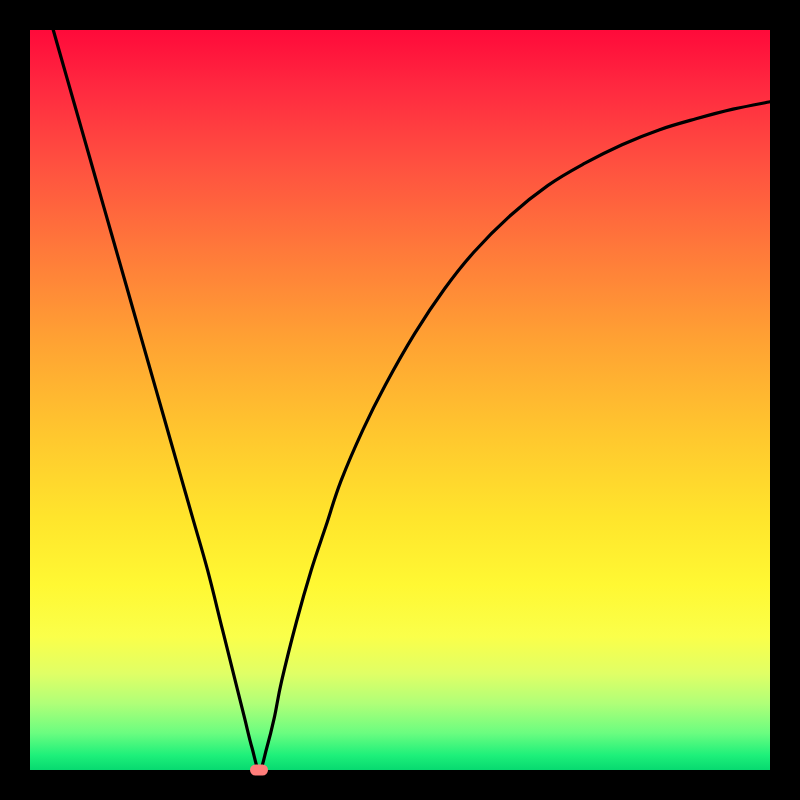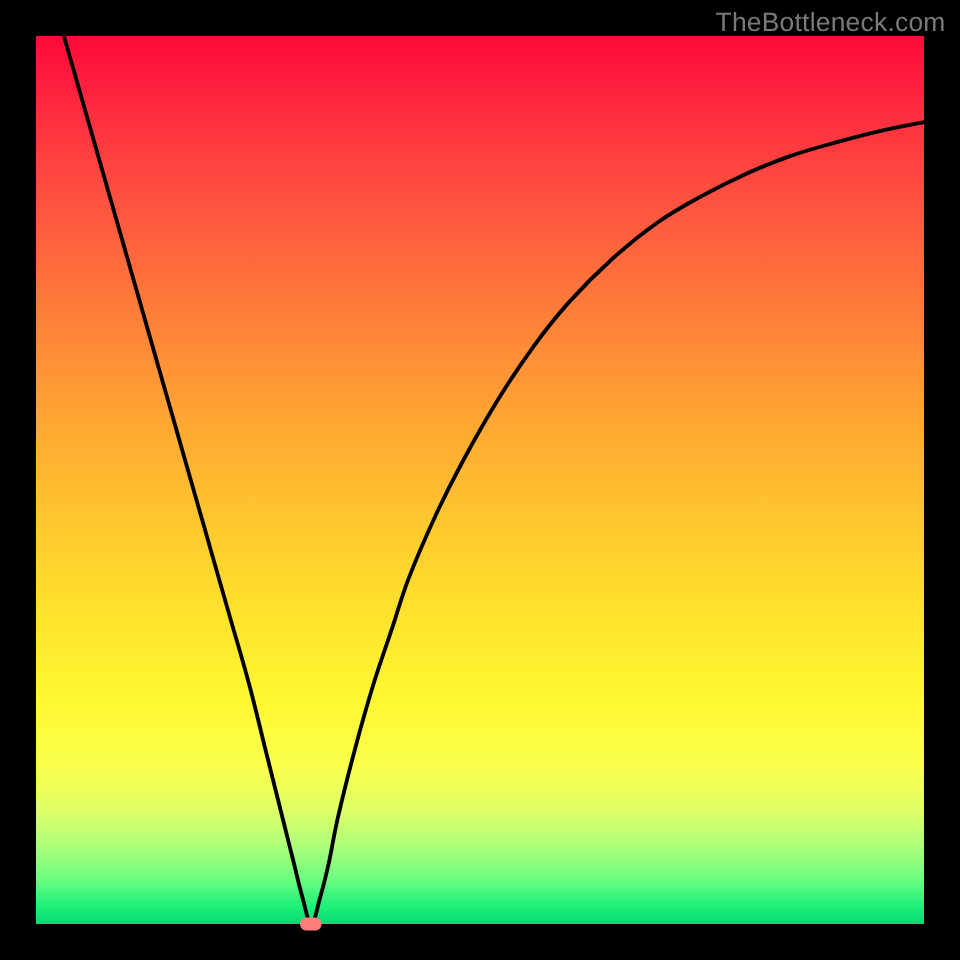--- a/index.html
+++ b/index.html
@@ -67,21 +67,20 @@
     height: 11px;
     border-radius: 6px;
     background: #ff7d7a;
     transform: translate(-50%, -50%);
   }
 </style>
 </head>
 <body>
 
 <div class="frame">
-  <div class="watermark">TheBottleneck.com</div>
 
   <div class="plot-area">
     <svg class="curve" viewBox="0 0 740 740" preserveAspectRatio="none">
       <path id="curve-path" fill="none" stroke="#000" stroke-width="3.2" stroke-linecap="round" stroke-linejoin="round" d="M 0,-81.40000000000009 C 2.664,-72.07600000000008 9.472000000000001,-48.24800000000005 14.8,-29.600000000000023 C 20.128,-10.951999999999998 24.272000000000002,3.5520000000000422 29.6,22.200000000000045 C 34.928,40.84800000000005 39.071999999999996,55.352 44.4,74 C 49.728,92.648 53.872,107.15200000000007 59.2,125.80000000000007 C 64.528,144.44800000000006 68.672,158.95200000000003 74,177.60000000000002 C 79.328,196.24800000000002 83.472,210.75200000000004 88.8,229.40000000000003 C 94.128,248.04800000000003 98.272,262.552 103.60000000000001,281.2 C 108.92800000000001,299.84799999999996 113.072,314.3519999999999 118.4,332.99999999999994 C 123.72800000000001,351.64799999999997 127.87199999999999,366.152 133.2,384.8 C 138.528,403.44800000000004 142.672,417.95200000000006 148,436.6 C 153.328,455.248 157.472,469.75199999999995 162.8,488.4 C 168.12800000000001,507.048 172.272,520.22 177.6,540.2 C 182.928,560.1800000000001 187.072,578.088 192.4,599.4 C 197.728,620.712 203.204,642.616 207.20000000000002,658.6 C 211.19600000000003,674.5840000000001 211.936,677.5440000000001 214.6,688.2 C 217.26399999999998,698.856 219.33599999999998,708.476 222,717.8 C 224.66400000000002,727.1239999999999 226.736,740 229.4,740 C 232.06400000000002,740 234.136,727.1239999999999 236.8,717.8 C 239.46400000000003,708.476 241.536,700.188 244.20000000000002,688.2 C 246.86400000000003,676.2120000000001 247.60400000000004,668.5160000000001 251.60000000000002,651.2 C 255.596,633.884 261.072,611.98 266.4,592 C 271.72799999999995,572.02 275.87199999999996,557.5160000000001 281.2,540.2 C 286.528,522.884 290.67199999999997,511.784 296,495.79999999999995 C 301.32800000000003,479.8159999999999 304.14,468.71599999999995 310.8,451.4 C 317.46000000000004,434.084 325.008,416.91599999999994 333,399.59999999999997 C 340.992,382.284 345.876,372.51599999999996 355.2,355.2 C 364.524,337.884 374.144,320.716 384.8,303.40000000000003 C 395.456,286.08400000000006 403.744,273.652 414.40000000000003,259 C 425.05600000000004,244.34799999999998 432.012,235.32 444,222 C 455.988,208.68 467.68,196.988 481,185 C 494.32,173.012 504.68,164.72399999999996 518,155.39999999999998 C 531.32,146.076 541.68,140.52600000000004 555,133.20000000000005 C 568.32,125.87400000000005 578.68,120.69400000000006 592,114.70000000000005 C 605.32,108.70600000000003 615.68,104.562 629,99.89999999999998 C 642.32,95.23799999999996 652.68,92.52959999999996 666,88.79999999999995 C 679.32,85.07039999999995 689.68,82.24359999999994 703,79.17999999999995 C 716.32,76.11639999999996 733.34,73.11199999999997 740,71.77999999999997"></path>
     </svg>
     <div id="marker" class="marker" style="left: 229.4px; top: 740px;"></div>
   </div>
 </div>
 
 </body></html>

